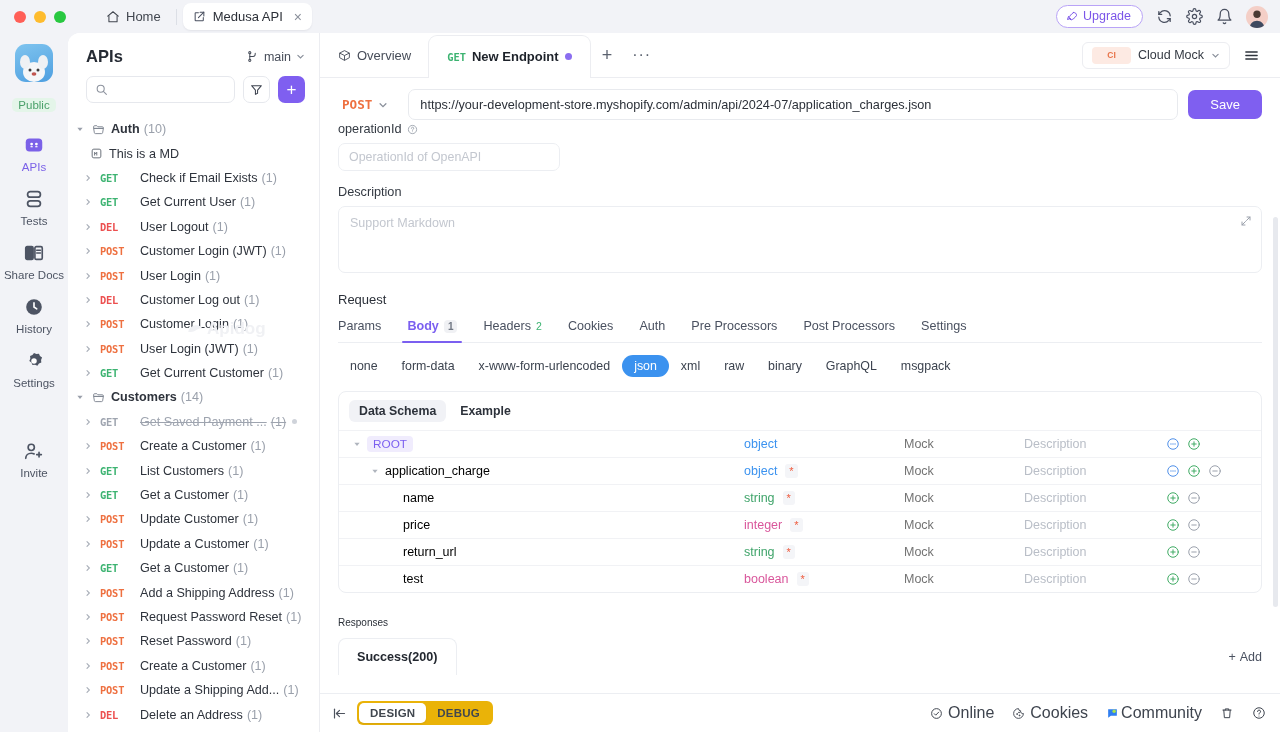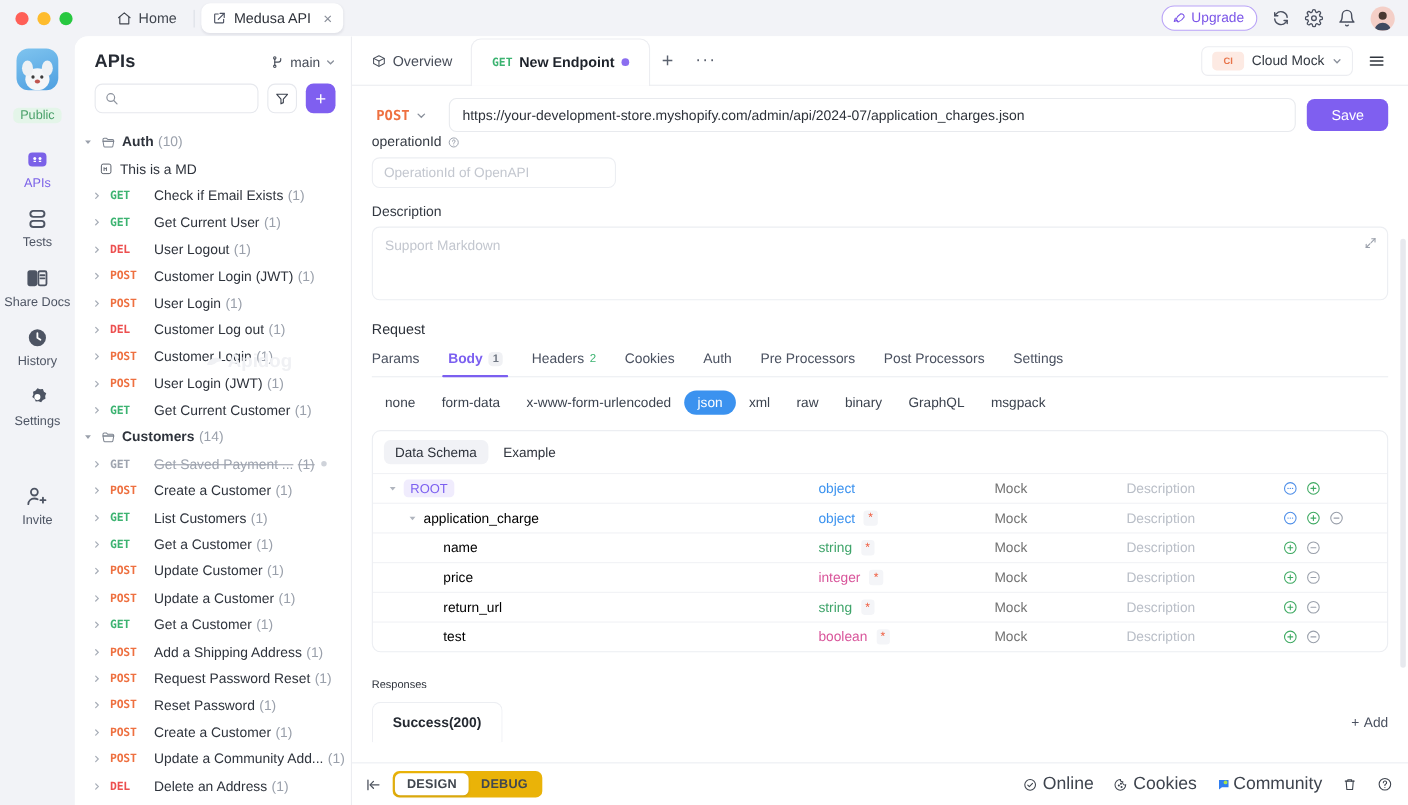--- a/index.html
+++ b/index.html
@@ -178,21 +178,21 @@
   .ctab .gettag { color:#3cb371; font-size:10.4px; font-weight:700; font-family:"DejaVu Sans Mono",monospace; }
   .ctab .dot { width:7px; height:7px; border-radius:50%; background:#8b6ef0; }
   .ctab-plus { display:flex; align-items:center; padding: 0 12px; font-size:18px; color:#5b626f; font-weight:300; }
   .ctab-more { display:flex; align-items:center; padding: 0 8px; font-size:16px; color:#5b626f; letter-spacing:1px; }
   .ctabs-right { margin-left:auto; display:flex; align-items:center; gap:0; padding-right: 10px; }
   .envpill {
     display:flex; align-items:center; gap:7px; font-size:12.5px; color:#333942;
     border: 1px solid #ecedf1; border-radius: 6px; padding: 4px 9px;
   }
   .ci-badge {
-    width:29px; height:17px; border-radius:4px; background:#fdeae3; color:#e8744a;
+    width:39px; height:17px; border-radius:4px; background:#fdeae3; color:#e8744a;
     font-size:8.5px; display:flex; align-items:center; justify-content:center; font-weight:600;
   }
   .hamb { padding: 0 10px 0 13px; color:#2f343d; display:flex; align-items:center; }
 
   
   .urlrow { display:flex; align-items:center; gap: 10px; padding: 11px 18px 11px 18px; }
   .methodsel {
     display:flex; align-items:center; gap:6px; padding: 0 10px 0 4px;
   }
   .methodsel .mtxt { color:#ee7040; font-weight:700; font-size:12.6px; font-family:"DejaVu Sans Mono",monospace; }
@@ -235,21 +235,21 @@
   .rtab:first-child.active::after { left:0; }
   .badge-n { background:#f0f1f4; color:#707783; font-size:10px; border-radius:4px; padding:1px 4px; }
   .badge-g { color:#3cb371; font-size:10.5px; }
 
   .btypes { display:flex; align-items:center; gap: 0; padding: 12px 0 0 0; }
   .btype { font-size:12.4px; color:#3c434f; padding: 4px 12px; border-radius:12px; }
   .btype.active { background:#3b92ef; color:#fff; }
 
   .schema-panel { margin-top: 14px; border:1px solid #eceef2; border-radius:8px; overflow:hidden; }
   .schema-tabs { display:flex; gap: 4px; padding: 8px 10px; }
-  .stab { font-size:12.3px; color:#2d323b; padding: 4px 10px; border-radius:6px; }
+  .stab { font-size:12.3px; color:#2d323b; padding: 4px 10px; border-radius:6px;font-weight:bold; }
   .stab.active { background:#f1f2f6; }
   .srow {
     display:flex; align-items:center; height: 27px;
     border-top:1px solid #f1f2f5; font-size:12.5px;
   }
   .s-name { flex: 0 0 405px; display:flex; align-items:center; }
   .s-caret { width: 14px; text-align:center; color:#b0b5be; font-size:8px; }
   .root-pill { background:#f0ecfd; color:#7b5ff0; border-radius:4px; padding:1px 6px; font-size:11.8px; }
   .s-type { flex: 0 0 160px; display:flex; align-items:center; gap:8px; }
   .t-object { color:#3b92ef; }
@@ -732,21 +732,21 @@
           <span class="tname">Create a Customer</span>
           <span class="tcnt">(1)</span>
         </div>
         <div class="trow tleaf">
           <span class="caret">
             <svg width="8" height="8" viewBox="0 0 12 12" fill="none" stroke="#a8aeb8" stroke-width="1.7" stroke-linecap="round">
               <path d="M4.5 2.5 8 6l-3.5 3.5"></path>
             </svg>
           </span>
           <span class="meth m-post">POST</span>
-          <span class="tname">Update a Community Add...</span>
+          <span class="tname">Update a Shipping Add...</span>
           <span class="tcnt">(1)</span>
         </div>
         <div class="trow tleaf">
           <span class="caret">
             <svg width="8" height="8" viewBox="0 0 12 12" fill="none" stroke="#a8aeb8" stroke-width="1.7" stroke-linecap="round">
               <path d="M4.5 2.5 8 6l-3.5 3.5"></path>
             </svg>
           </span>
           <span class="meth m-del">DEL</span>
           <span class="tname">Delete an Address</span>

